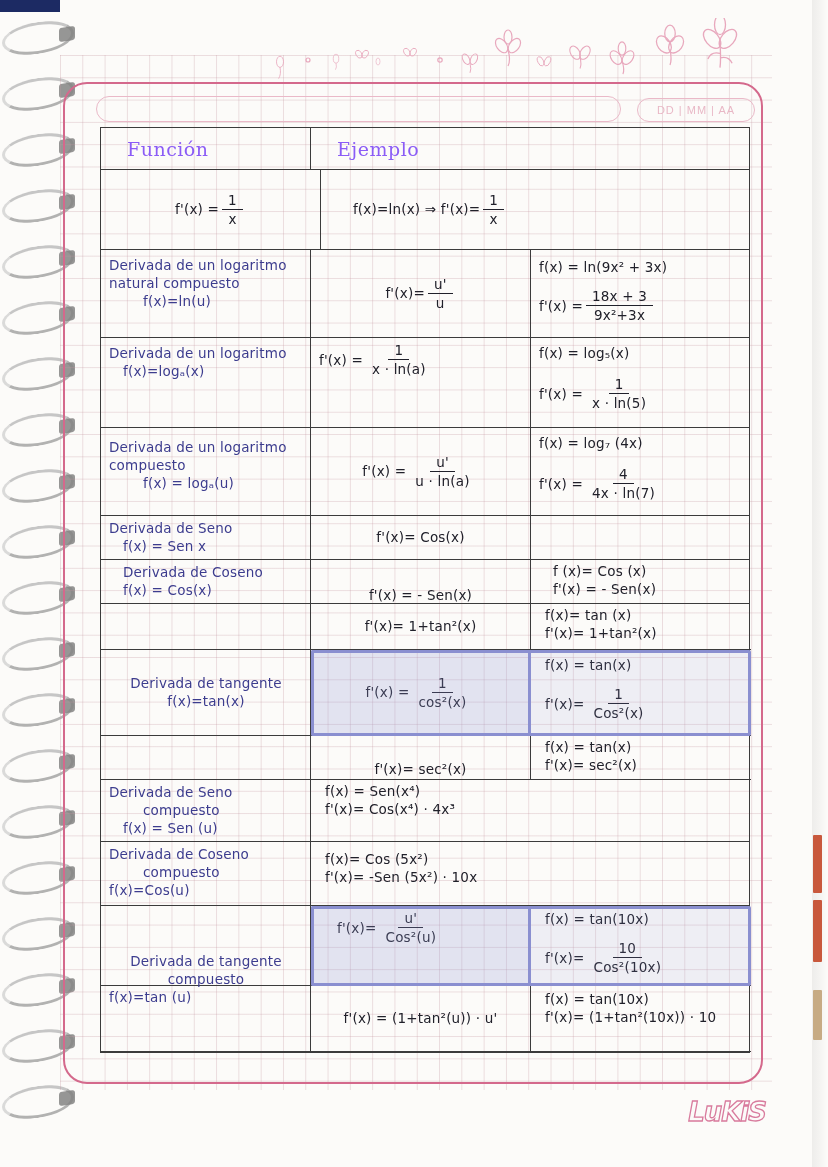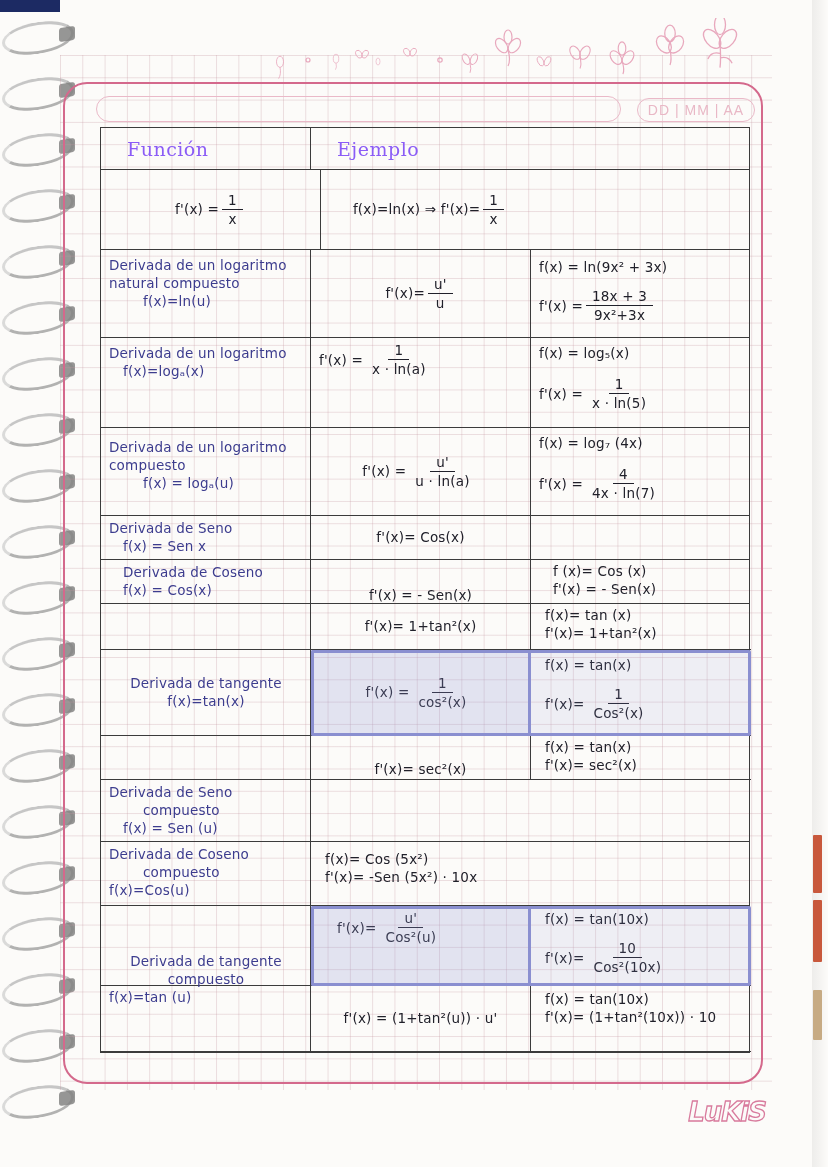--- a/index.html
+++ b/index.html
@@ -75,21 +75,21 @@
 
   
   .name-pill{
     position:absolute;left:96px;top:96px;width:525px;height:26px;
     border:1.6px solid #eab9c8;border-radius:14px;box-sizing:border-box;
   }
   .date-pill{
     position:absolute;left:637px;top:98px;width:118px;height:24px;
     border:1.6px solid #eab9c8;border-radius:13px;box-sizing:border-box;
     display:flex;align-items:center;justify-content:center;
-    color:#e9b8c6;font-size:14px;letter-spacing:1px;
+    color:#e9b8c6;font-size:11px;letter-spacing:1px;
     font-family:"Liberation Sans",sans-serif;
   }
 
   
   .flowers{position:absolute;left:250px;top:18px;width:540px;height:70px;}
 
   
   .table{
     position:absolute;
     left:100px;top:127px;width:650px;
@@ -499,20 +499,26 @@
     <div style="height:176px"></div>
 
     <div class="trow" style="height:62px">
       <div class="c1">
         <div class="cellpad hw" style="padding-top:3px">
           <div>Derivada de Seno</div>
           <div class="ind2">compuesto</div>
           <div class="ind1">f(x) = Sen (u)</div>
         </div>
       </div>
+      <div class="c3">
+        <div class="cellpad hw hw-dark" style="padding-top:2px;padding-left:14px">
+          <div>f(x) = Sen(x⁴)</div>
+          <div>f'(x)= Cos(x⁴) · 4x³</div>
+        </div>
+      </div>
     </div>
 
     <div class="trow" style="height:64px">
       <div class="c1">
         <div class="cellpad hw" style="padding-top:3px">
           <div>Derivada de Coseno</div>
           <div class="ind2">compuesto</div>
           <div>f(x)=Cos(u)</div>
         </div>
       </div>

